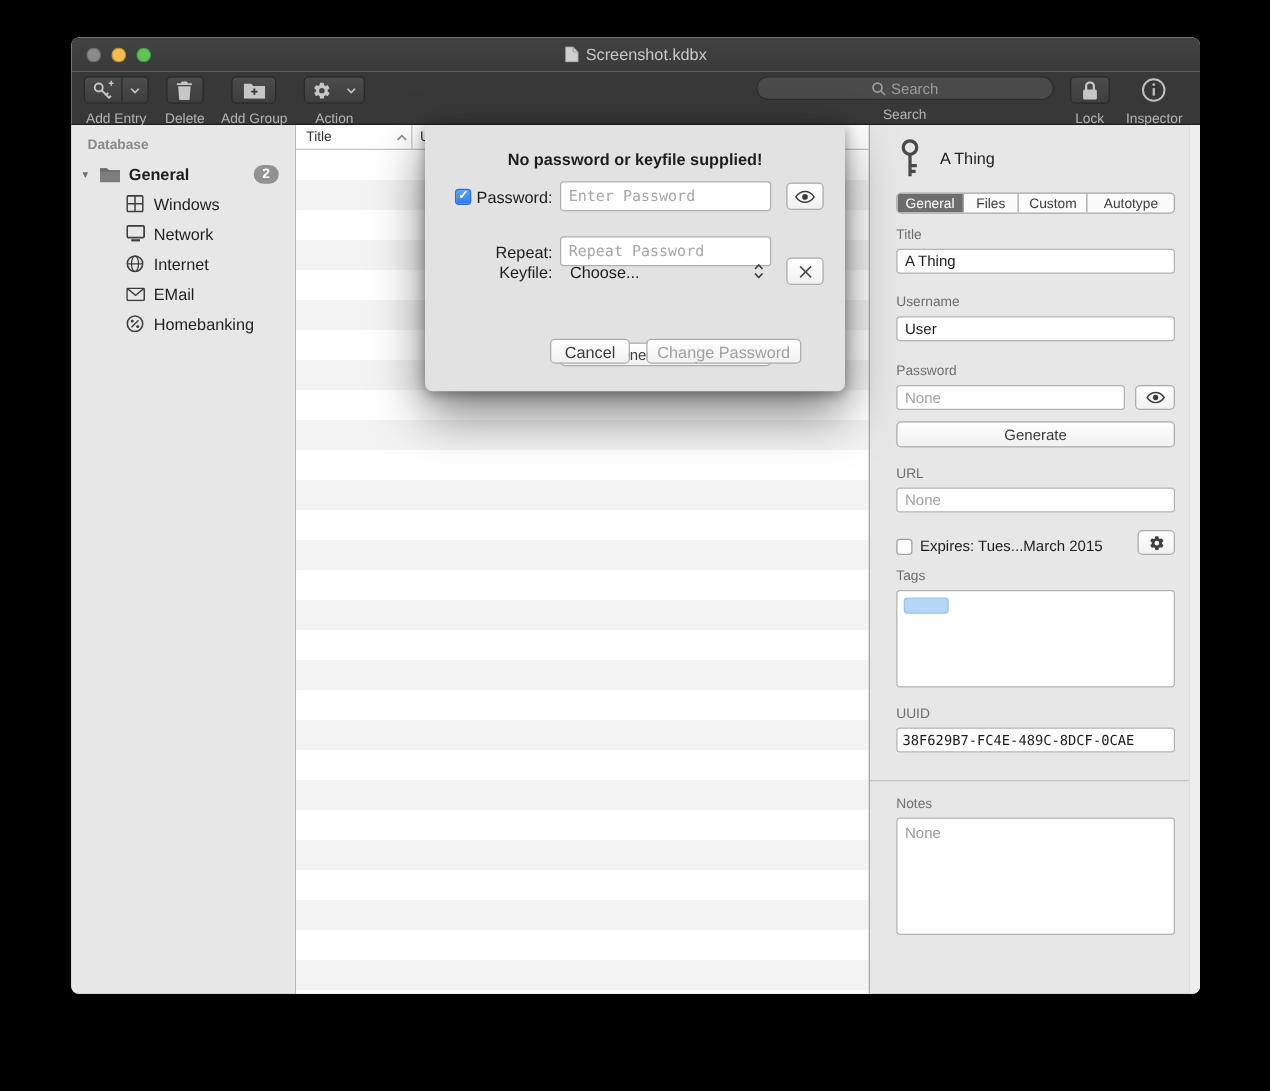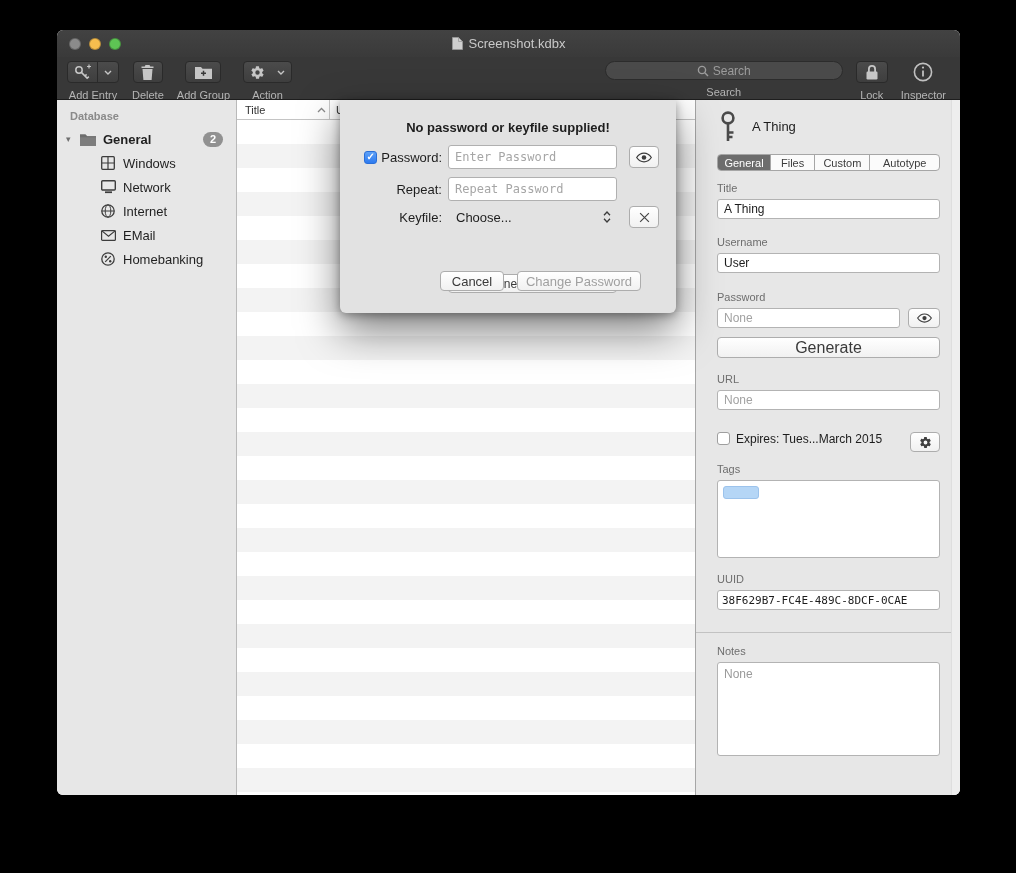--- a/index.html
+++ b/index.html
@@ -73,30 +73,30 @@
               border-radius:4px; overflow:hidden; background:#fbfbfb; font-size:11px; color:#3c3c3c; }
   .seg-btn { display:flex; align-items:center; justify-content:center; border-right:1px solid #a6a6a6; }
   .seg-btn:last-child { border-right:none; }
   .seg-btn.sel { background:#6d6d6d; color:#fff; }
   .insp-label { font-size:11px; color:#6e6e6e; }
   .field { width:100%; height:20px; background:#fff; border:1px solid #b3b3b3; border-radius:3px;
            font-family:"Liberation Sans",sans-serif; font-size:12px; color:#1c1c1c; padding:0 6px; outline:none; }
   .field::placeholder { color:#a2a2a2; }
   .mono { font-family:"DejaVu Sans Mono",monospace; }
   .lite-btn { background:linear-gradient(#ffffff,#f1f1f1); border:1px solid #adadad; border-radius:4px;
-              color:#3a3a3a; font-family:"Liberation Sans",sans-serif; font-size:16px; }
+              color:#3a3a3a; font-family:"Liberation Sans",sans-serif; font-size:12px; }
   .row-flex { display:flex; align-items:center; }
   .sq-ic-btn { width:32px; height:20px; margin-left:8px; flex:none; display:flex;
                align-items:center; justify-content:center; }
   .gen-btn { width:100%; height:21px; margin-top:9px; }
   .checkbox { width:13px; height:13px; border-radius:3px; background:#fff; border:1px solid #9f9f9f;
               display:inline-flex; align-items:center; justify-content:center; flex:none; }
   .checkbox.checked { background:linear-gradient(#5ea1f7,#2e7bf0); border-color:#2a6fd8; }
   .checkbox .tick { color:#fff; font-size:10px; font-weight:bold; line-height:1; }
-  .expires-row { margin-top:22px; display:flex; align-items:flex-start; font-size:12px; color:#1c1c1c; }
+  .expires-row { margin-top:14px; display:flex; align-items:flex-end; font-size:12px; color:#1c1c1c; }
   .expires-row .lab { margin-left:6px; }
   .tags-box { margin-top:5px; height:78px; background:#fff; border:1px solid #b3b3b3;
               border-radius:3px; padding:5px; }
   .tag-token { width:36px; height:13px; background:#b5d6f6; border:1px solid #9cc3ec; border-radius:3px; }
   .insp-divider { border-top:1px solid #c2c2c2; margin:22px -20px 0 -21px; }
   .notes-box { margin-top:5px; width:100%; height:94px; background:#fff; border:1px solid #b3b3b3;
                border-radius:3px; padding:4px 6px; font-family:"Liberation Sans",sans-serif;
                font-size:12px; resize:none; outline:none; color:#1c1c1c; }
   .notes-box::placeholder { color:#9a9a9a; }
   .mt11 { margin-top:11px; } .mt17 { margin-top:17px; } .mt18 { margin-top:18px; }
@@ -419,21 +419,21 @@
       <button class="lite-btn d-sq">
         <span style="display:flex;">
           <svg width="16" height="11" viewBox="0 0 24 15">
               <path d="M12 1C6.5 1 2.3 5.6 1 7.5 2.3 9.4 6.5 14 12 14s9.7-4.6 11-6.5C21.7 5.6 17.5 1 12 1z" fill="none" stroke="#3c3c3c" stroke-width="1.8"></path>
               <circle cx="12" cy="7.5" r="3.4" fill="#3c3c3c"></circle>
             </svg>
         </span>
       </button>
     </div>
 
-    <div class="d-row" style="top:78px;">
+    <div class="d-row" style="top:90px;">
       <span class="d-lab">
           <span>Repeat:</span>
         </span>
       <input class="d-field mono" placeholder="Repeat Password" style="">
     </div>
 
     <div class="d-row" style="top:106px;">
       <span class="d-lab">
           <span>Keyfile:</span>
         </span>

